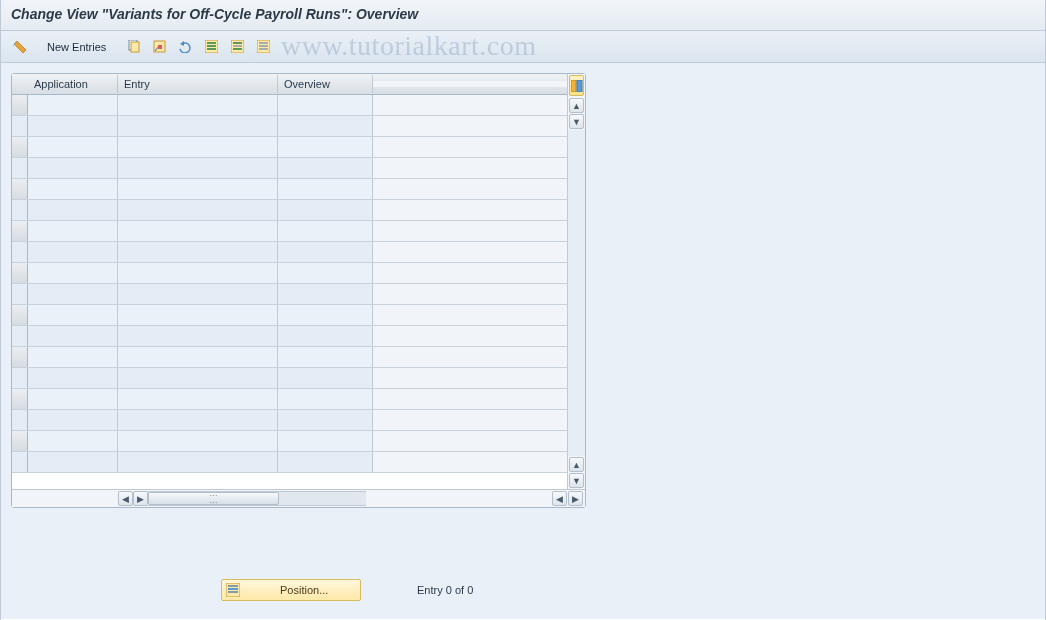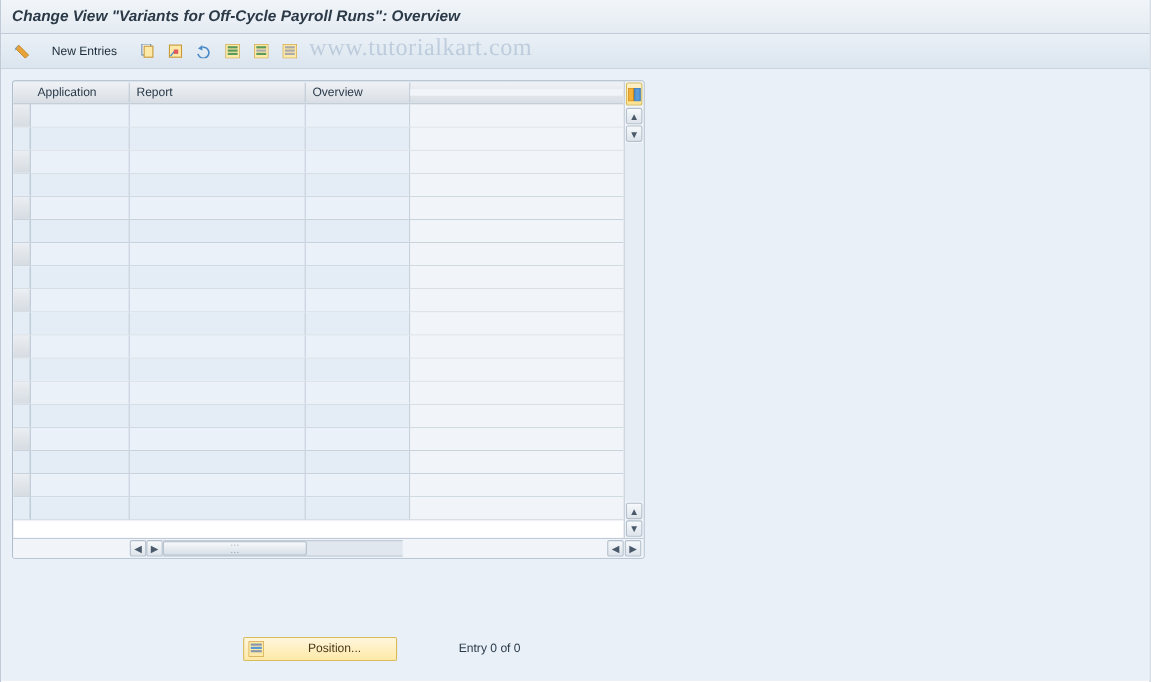--- a/index.html
+++ b/index.html
@@ -52,21 +52,21 @@
       padding: 2px 6px;
       color: #1a2a3a;
       cursor: pointer;
       font-size: 11px;
     }
     .tb-sep { width: 2px; }
     .watermark {
       position: absolute;
       left: 280px;
       top: 30px;
-      font-size: 22px;
+      font-size: 28px;
       font-family: Georgia, 'Times New Roman', serif;
       color: rgba(120, 150, 180, 0.35);
       font-weight: normal;
       letter-spacing: 0.5px;
       pointer-events: none;
     }
     .content-area {
       background: #e9f0f7;
       padding: 10px;
       height: calc(100% - 64px);
@@ -281,21 +281,21 @@
 
   <div class="watermark">www.tutorialkart.com</div>
 
   <div class="content-area">
     <div class="table-container">
       <div class="table-wrap">
         <div class="table-grid">
           <div class="thead">
             <div class="th col-sel"></div>
             <div class="th col-app">Application</div>
-            <div class="th col-rep">Report</div>
+            <div class="th col-rep">Entry</div>
             <div class="th col-var">Overview</div>
             <div class="th col-fill"></div>
           </div>
           <div class="tbody" id="tbody">
               <div class="tr">
                 <div class="td col-sel"></div>
                 <div class="td col-app"></div>
                 <div class="td col-rep"></div>
                 <div class="td col-var"></div>
                 <div class="td col-fill"></div>

